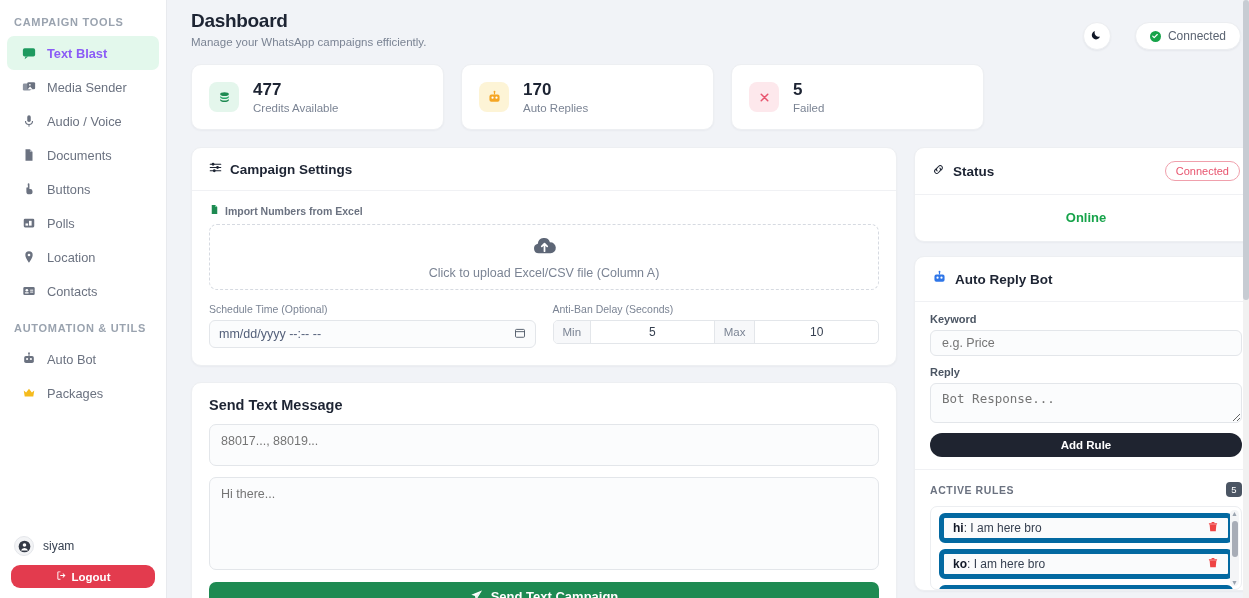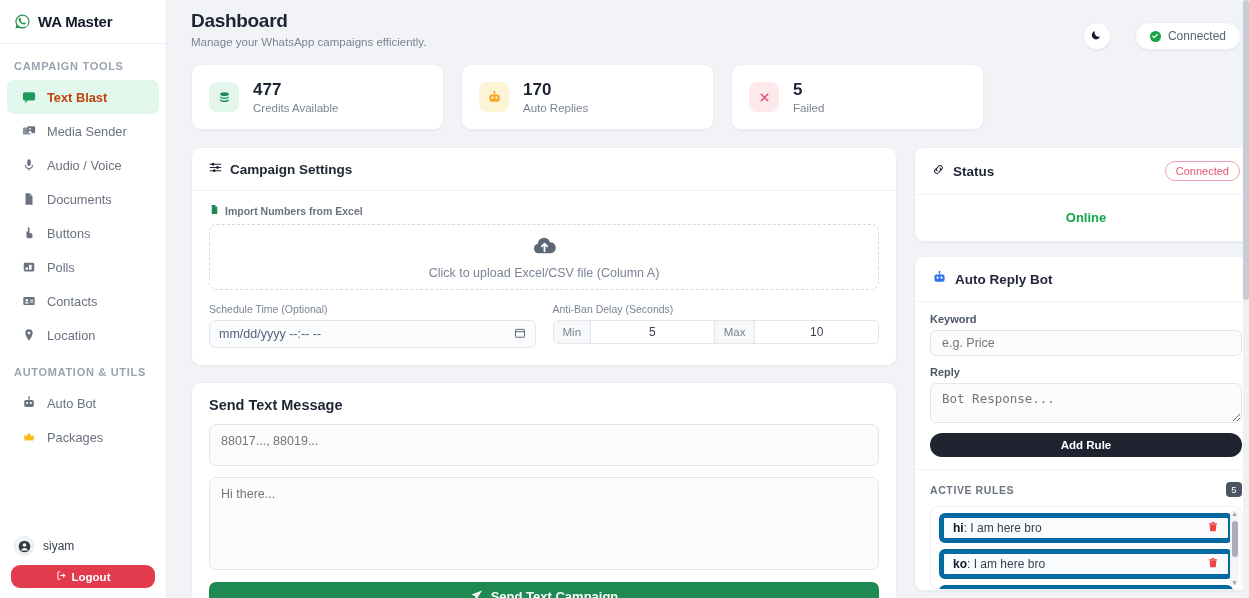--- a/index.html
+++ b/index.html
@@ -33,21 +33,21 @@
     color: #9aa3af; padding: 6px 14px 8px 14px; text-transform: uppercase;
   }
   .nav-section.second { padding-top: 14px; }
   .nav-item {
     display: flex; align-items: center; gap: 11px;
     height: 34px; padding: 0 14px; margin: 0 7px;
     border-radius: 7px; cursor: pointer;
     font-size: 12.8px; color: #6b7280;
   }
   .nav-item .ico { width: 15px; height: 15px; display:flex; align-items:center; justify-content:center; flex:0 0 15px; }
-  .nav-item.active { background: #e3f8ec; color: #c2410c; font-weight: bold; }
+  .nav-item.active { background: #e3f8ec; color: #8b5cf6; font-weight: bold; }
 
   .sidebar-footer { padding: 8px 11px 10px 11px; }
   .user-row { display: flex; align-items: center; gap: 9px; padding: 4px 3px 9px 3px; }
   .avatar {
     width: 20px; height: 20px; border-radius: 50%;
     background: #f3f4f6; border: 1px solid #e5e7eb;
     display: flex; align-items: center; justify-content: center;
   }
   .user-name { font-size: 12px; color: #374151; }
   .logout-btn {
@@ -207,29 +207,20 @@
     background: #f1f1f1;
   }
   .page-thumb { position: absolute; top: 0; left: 0; width: 6px; height: 300px; background: #c7ccd3; border-radius: 3px; }
 </style>
 </head>
 <body>
 
 <div class="app">
 
   <aside class="sidebar">
-    <div class="brand">
-      <span class="wa-icon">
-        <svg viewBox="0 0 24 24" width="17" height="17">
-            <path fill="#25954f" d="M12 2a10 10 0 00-8.6 15.1L2 22l5-1.3A10 10 0 1012 2zm0 1.8a8.2 8.2 0 016.9 12.6l-.3.4.8 2.9-3-.8-.4.2A8.2 8.2 0 1112 3.8z"></path>
-            <path fill="#25954f" d="M9.2 7.3c-.2-.5-.4-.5-.6-.5h-.5c-.2 0-.5.1-.7.4-.3.3-.9.9-.9 2.1s.9 2.4 1 2.6c.1.2 1.7 2.8 4.3 3.8 2.1.8 2.6.7 3 .6.5 0 1.4-.6 1.6-1.1.2-.6.2-1 .1-1.1l-.6-.3-1.5-.7c-.2-.1-.4-.1-.5.1l-.7.9c-.1.2-.3.2-.5.1-.2-.1-1-.4-1.9-1.2-.7-.6-1.2-1.4-1.3-1.6-.1-.2 0-.4.1-.5l.4-.5c.1-.2.2-.3.2-.4v-.4l-.7-1.8z"></path>
-          </svg>
-      </span>
-      <span class="brand-name">WA Master</span>
-    </div>
 
     <nav class="nav">
       <div class="nav-section">CAMPAIGN TOOLS</div>
 
       <div class="nav-item active">
         <span class="ico">
             <svg viewBox="0 0 16 16" width="14" height="14">
               <rect x="1" y="2.5" width="14" height="9.5" rx="2" fill="#1e9a5f"></rect>
               <path d="M4 12l-1 3 4-3z" fill="#1e9a5f"></path>
             </svg>
@@ -281,43 +272,43 @@
 
       <div class="nav-item">
         <span class="ico">
             <svg viewBox="0 0 16 16" width="14" height="14">
               <rect x="2" y="3" width="12" height="10" rx="1.5" fill="#6b7280"></rect>
               <rect x="4" y="8.5" width="3" height="2.5" fill="#fff"></rect>
               <rect x="8" y="5.5" width="3" height="5.5" fill="#fff"></rect>
             </svg>
           </span>
         <span>Polls</span>
+      </div>
+
+      <div class="nav-item">
+        <span class="ico">
+            <svg viewBox="0 0 16 16" width="14" height="14">
+              <path d="M8 1.5a4.2 4.2 0 00-4.2 4.2C3.8 9 8 14.5 8 14.5s4.2-5.5 4.2-8.8A4.2 4.2 0 008 1.5z" fill="#6b7280"></path>
+              <circle cx="8" cy="5.7" r="1.5" fill="#fff"></circle>
+            </svg>
+          </span>
+        <span>Location</span>
       </div>
 
       <div class="nav-item">
         <span class="ico">
             <svg viewBox="0 0 16 16" width="14" height="14">
               <rect x="1.5" y="3.5" width="13" height="9" rx="1.5" fill="#6b7280"></rect>
               <circle cx="5.5" cy="7.2" r="1.5" fill="#fff"></circle>
               <rect x="3.2" y="9.3" width="4.6" height="1.6" rx=".8" fill="#fff"></rect>
               <rect x="9.3" y="6.5" width="3.5" height="1.1" fill="#fff"></rect>
               <rect x="9.3" y="8.7" width="3.5" height="1.1" fill="#fff"></rect>
             </svg>
           </span>
         <span>Contacts</span>
-      </div>
-
-      <div class="nav-item">
-        <span class="ico">
-            <svg viewBox="0 0 16 16" width="14" height="14">
-              <path d="M8 1.5a4.2 4.2 0 00-4.2 4.2C3.8 9 8 14.5 8 14.5s4.2-5.5 4.2-8.8A4.2 4.2 0 008 1.5z" fill="#6b7280"></path>
-              <circle cx="8" cy="5.7" r="1.5" fill="#fff"></circle>
-            </svg>
-          </span>
-        <span>Location</span>
       </div>
 
       <div class="nav-section second">AUTOMATION &amp; UTILS</div>
 
       <div class="nav-item">
         <span class="ico">
             <svg viewBox="0 0 16 16" width="14" height="14">
               <rect x="2.5" y="4.5" width="11" height="8" rx="2" fill="#6b7280"></rect>
               <circle cx="5.8" cy="8" r="1.2" fill="#fff"></circle>
               <circle cx="10.2" cy="8" r="1.2" fill="#fff"></circle>

